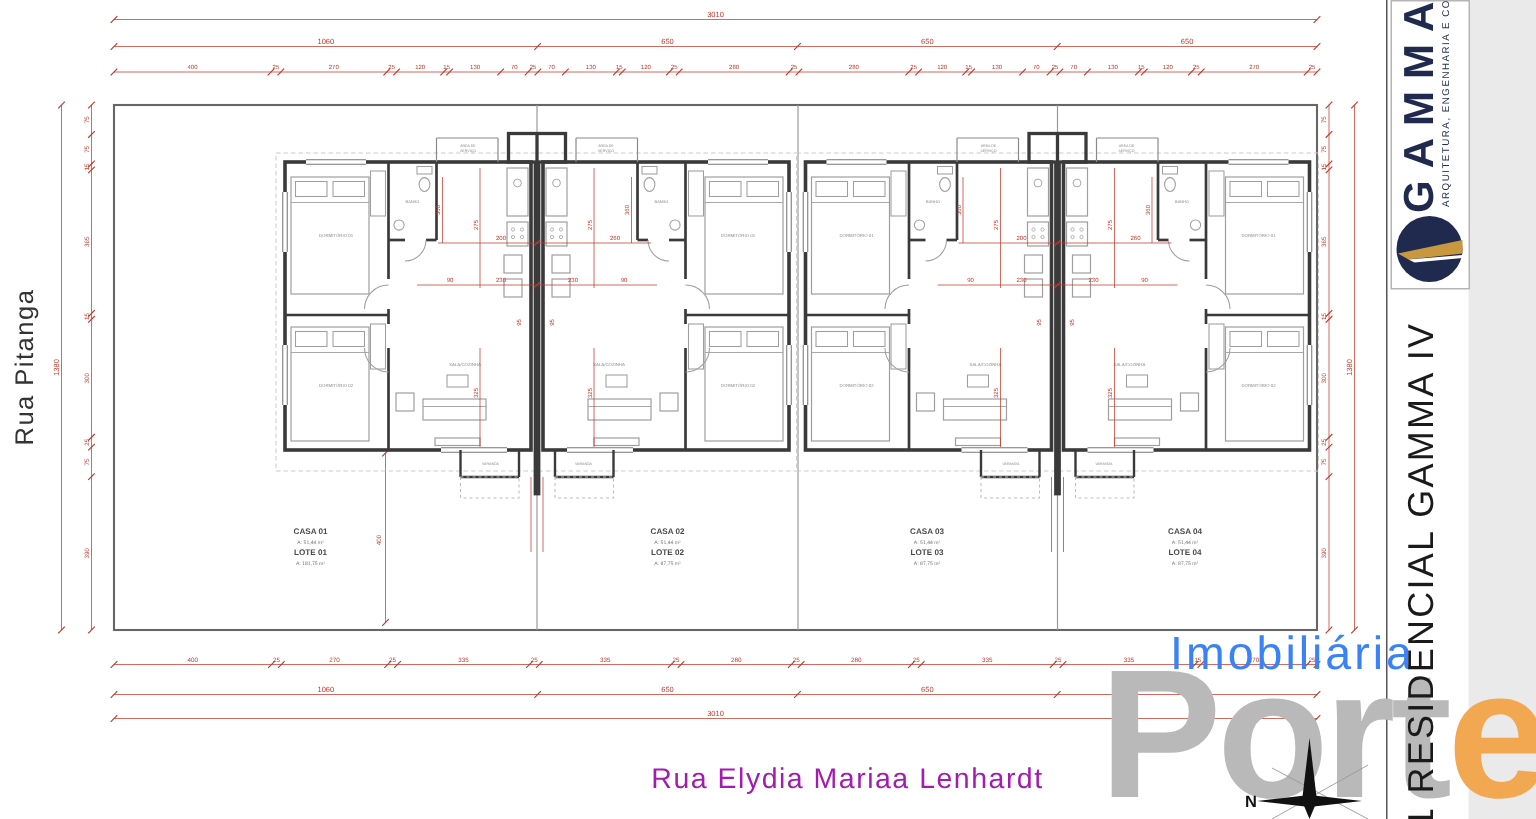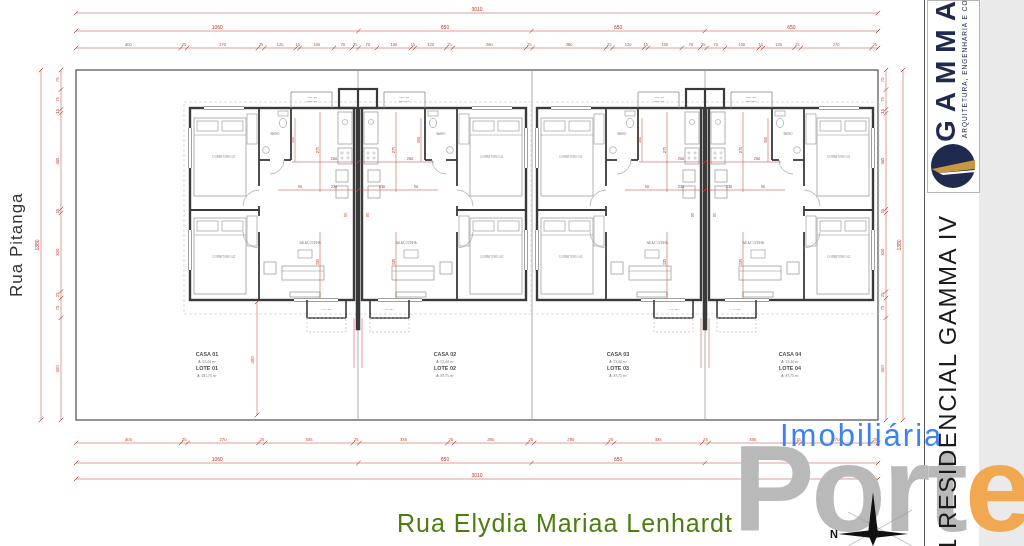--- a/index.html
+++ b/index.html
@@ -1,21 +1,21 @@
 <!DOCTYPE html>
 <html><head>
 <meta charset="utf-8">
 <style>
   html,body{margin:0;padding:0;background:#fff;}
   #stage{position:relative;width:1024px;height:546px;overflow:hidden;background:#ffffff;
          font-family:"Liberation Sans",sans-serif;}
   .vtext{position:absolute;transform-origin:0 0;transform:rotate(-90deg);white-space:nowrap;}
   #street-left{left:7px;top:297px;font-size:17px;color:#333;letter-spacing:1px;z-index:2;}
   #street-bottom{position:absolute;left:380px;top:509px;width:370px;text-align:center;
-                 font-size:25px;color:#4d7c0f;letter-spacing:1px;z-index:2;}
+                 font-size:19px;color:#a21caf;letter-spacing:1px;z-index:2;}
   #plan{position:absolute;left:0;top:0;z-index:2;}
   #right-margin{position:absolute;left:978px;top:0;width:46px;height:546px;background:#eaeaea;z-index:1;}
   #strip{position:absolute;left:924px;top:0;width:54px;height:546px;background:#ffffff;
          border-left:1px solid #555;z-index:1;}
   #watermark{position:absolute;left:0;top:0;width:1024px;height:546px;z-index:3;pointer-events:none;}
   .wm1{position:absolute;left:780px;top:418px;font-size:31px;color:#3b82f6;letter-spacing:2px;}
   .wm2{position:absolute;left:733px;top:428px;font-size:122px;font-weight:bold;color:#b9b9b9;
        letter-spacing:-3px;line-height:1;}
   .wm2 .accent{color:#f2a851;}
   #compass{position:absolute;left:820px;top:480px;z-index:4;}

